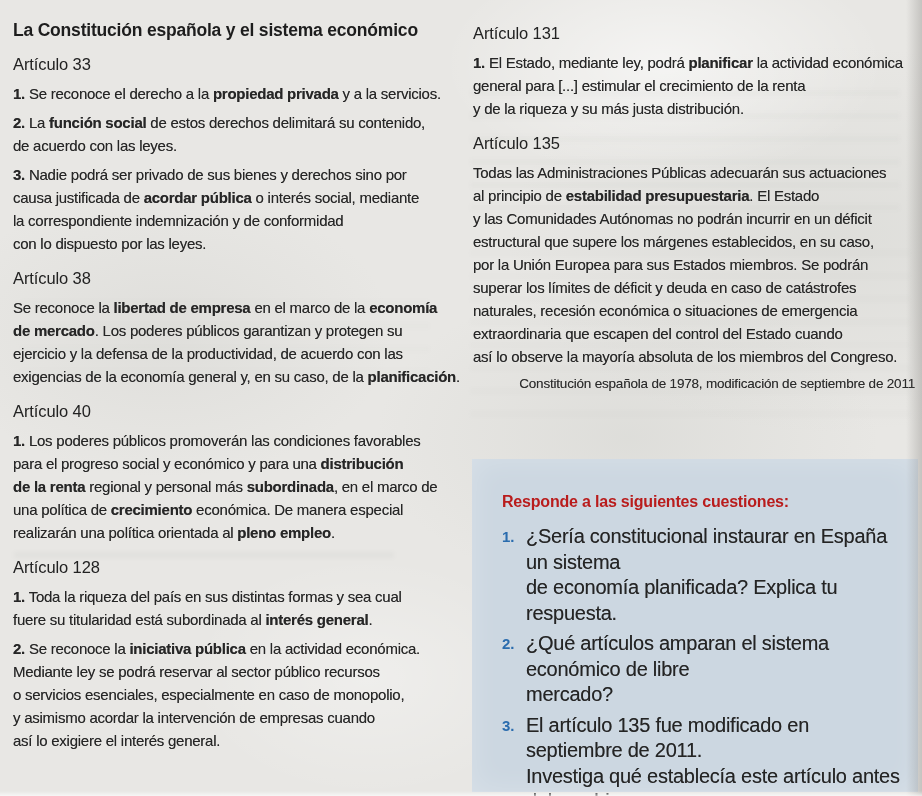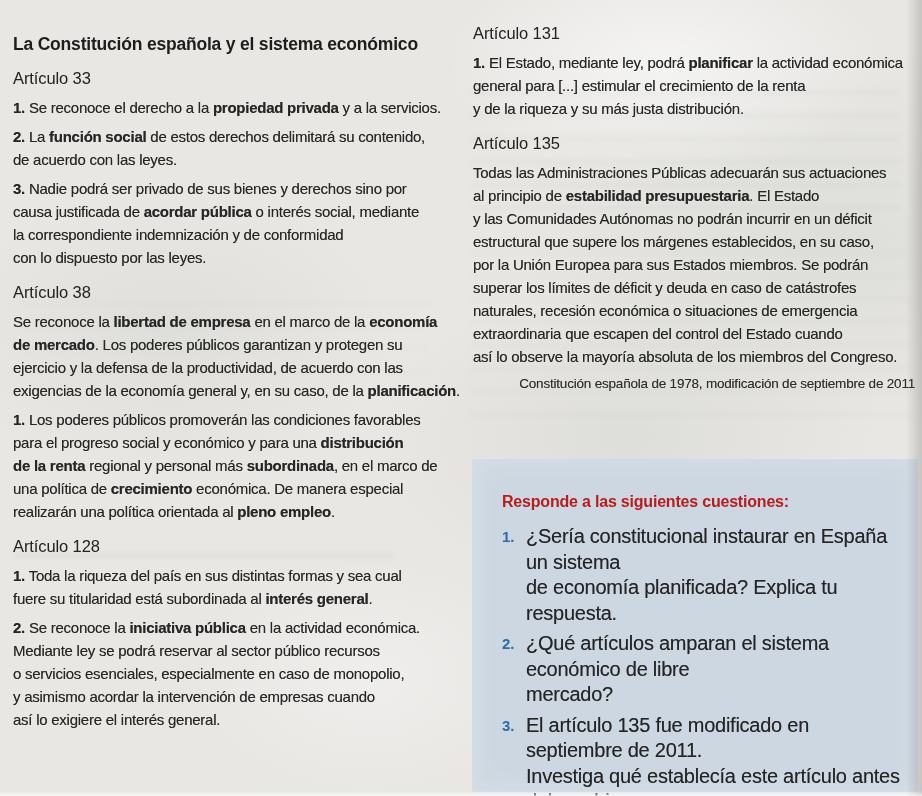--- a/index.html
+++ b/index.html
@@ -43,21 +43,21 @@
     background:linear-gradient(0deg,rgba(255,255,255,0.65),transparent);
     pointer-events:none;
   }
 
   .col{position:absolute;top:16px;}
   .col-left {left:13px;width:447px;}
   .col-right{left:473px;width:442px;}
 
   .col h2{
     font-size:17.5px;font-weight:700;letter-spacing:-0.2px;
-    margin:18px 0 14px;color:#1d1d1d;
+    margin:4px 0 14px;color:#1d1d1d;
   }
   .col h3{
     font-size:16.5px;font-weight:400;color:#222;
     margin:14px 0 8px;letter-spacing:-0.1px;
   }
   .col h3:first-child{margin-top:8px;}
   .col p{
     margin:0 0 6px;
     font-size:15px;line-height:23px;letter-spacing:-0.25px;
     white-space:pre-line;
@@ -114,20 +114,21 @@
 de acuerdo con las leyes.</span></p>
         <p><span class="b">3.</span><span> Nadie podrá ser privado de sus bienes y derechos sino por
 causa justificada de </span><span class="b">acordar pública</span><span> o interés social, mediante
 la correspondiente indemnización y de conformidad
 con lo dispuesto por las leyes.</span></p>
         <h3>Artículo 38</h3>
         <p><span>Se reconoce la </span><span class="b">libertad de empresa</span><span> en el marco de la </span><span class="b">economía
 de mercado</span><span>. Los poderes públicos garantizan y protegen su
 ejercicio y la defensa de la productividad, de acuerdo con las
 exigencias de la economía general y, en su caso, de la </span><span class="b">planificación</span><span>.</span></p>
+        <h3>Artículo 40</h3>
         <p><span class="b">1.</span><span> Los poderes públicos promoverán las condiciones favorables
 para el progreso social y económico y para una </span><span class="b">distribución
 de la renta</span><span> regional y personal más </span><span class="b">subordinada</span><span>, en el marco de
 una política de </span><span class="b">crecimiento</span><span> económica. De manera especial
 realizarán una política orientada al </span><span class="b">pleno empleo</span><span>.</span></p>
         <h3>Artículo 128</h3>
         <p><span class="b">1.</span><span> Toda la riqueza del país en sus distintas formas y sea cual
 fuere su titularidad está subordinada al </span><span class="b">interés general</span><span>.</span></p>
         <p><span class="b">2.</span><span> Se reconoce la </span><span class="b">iniciativa pública</span><span> en la actividad económica.
 Mediante ley se podrá reservar al sector público recursos

